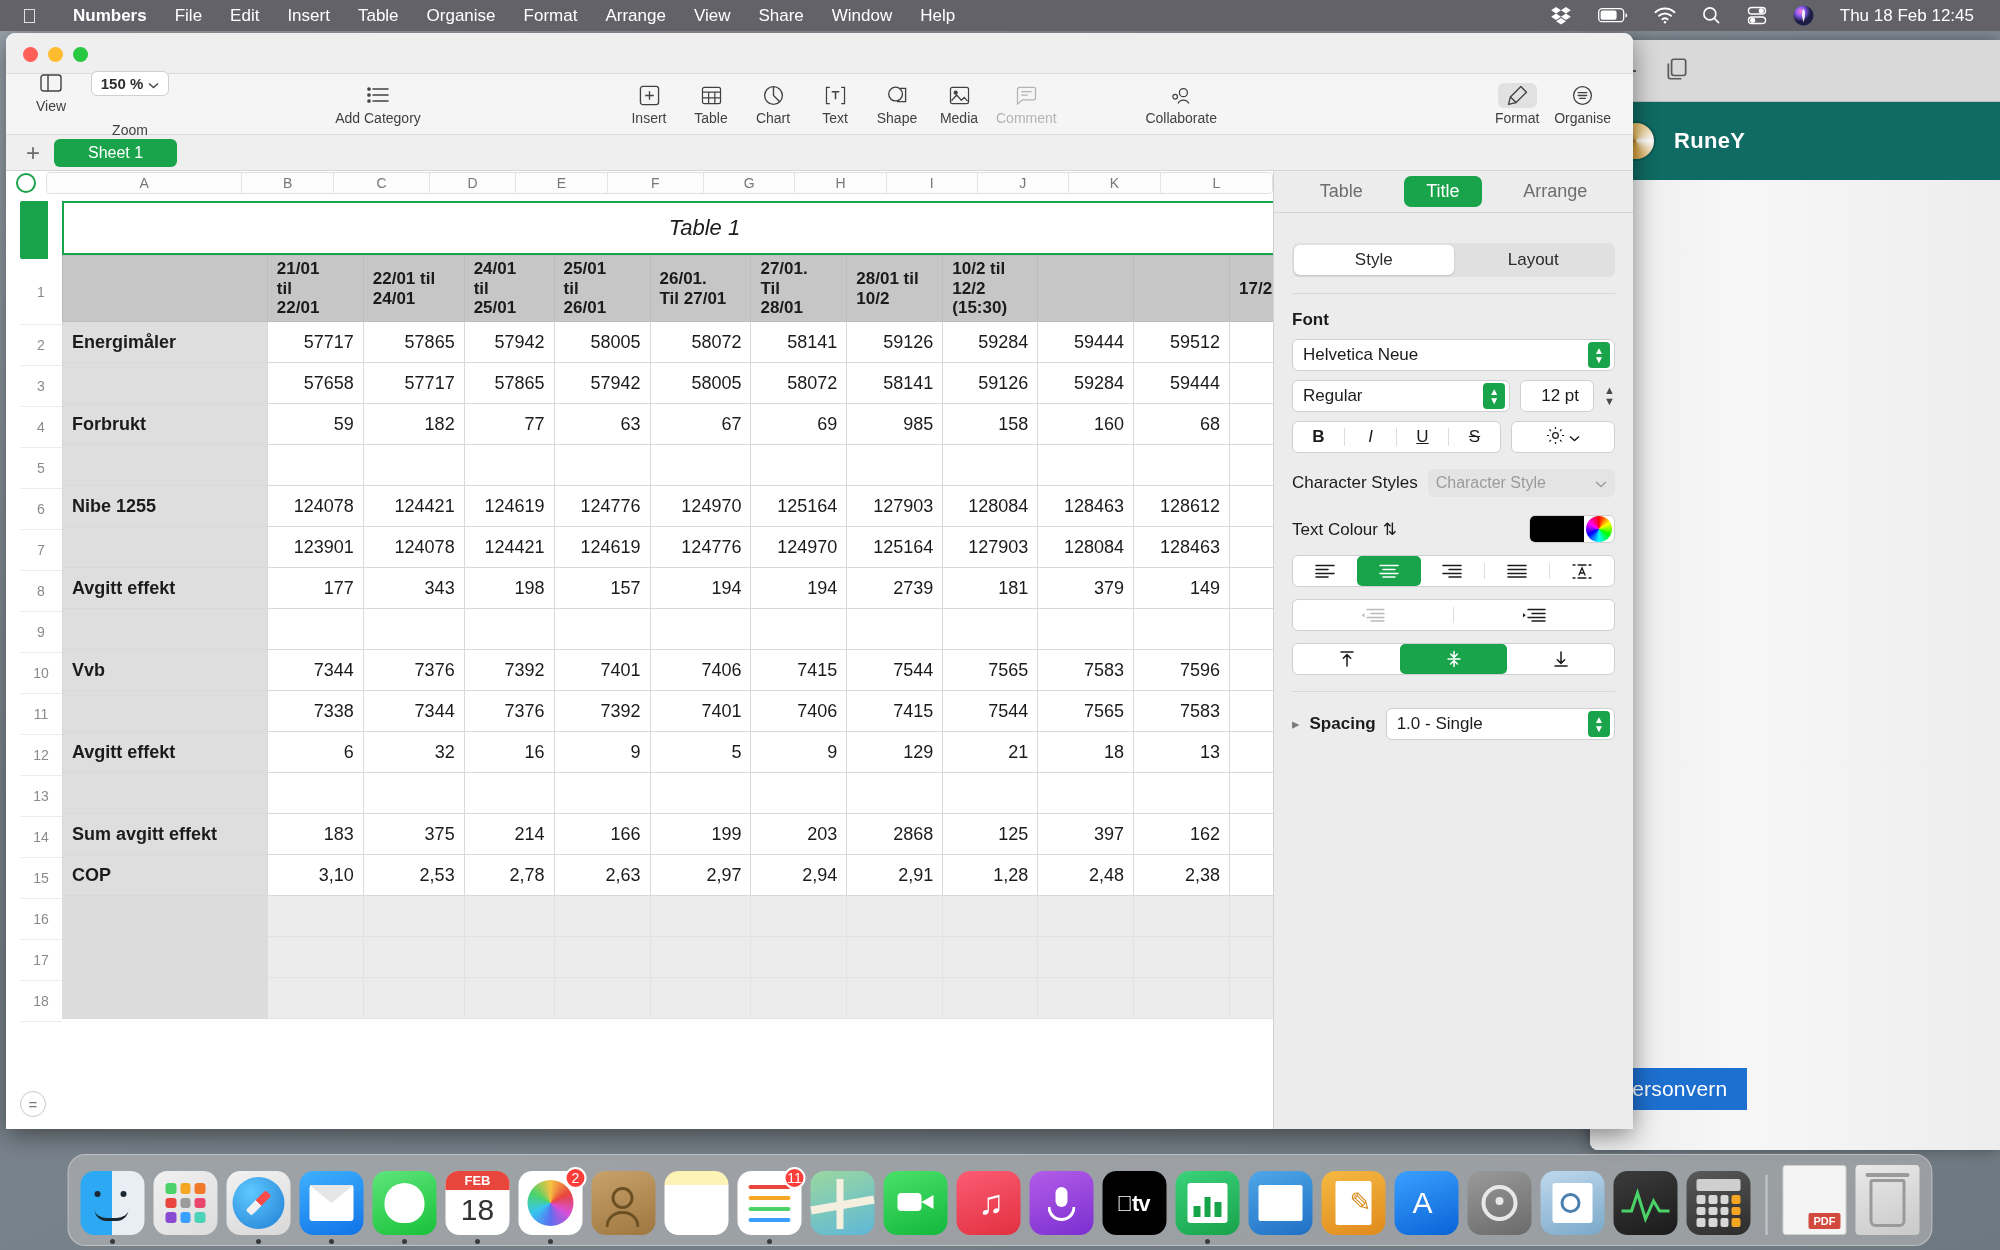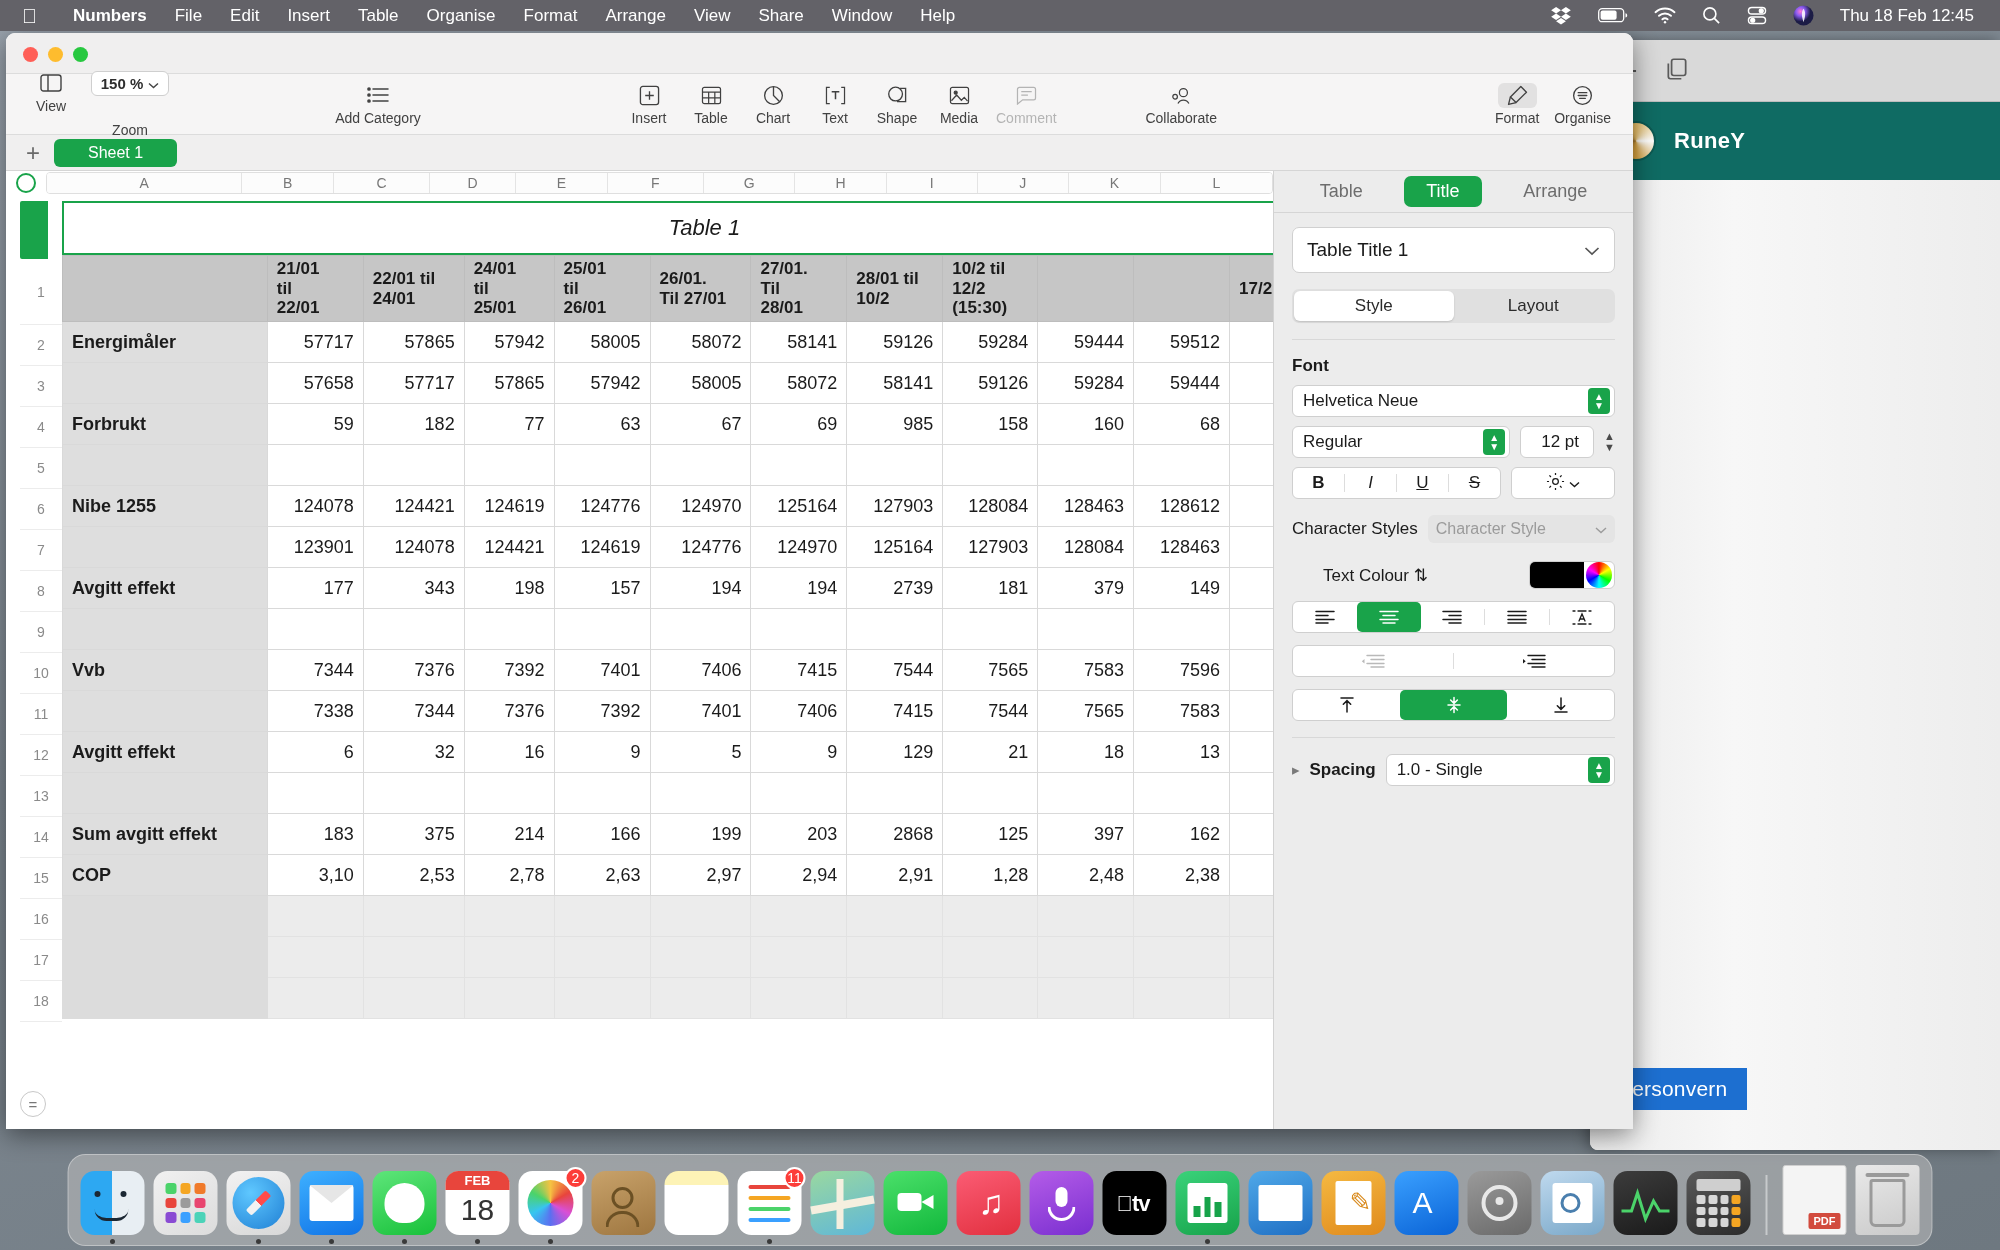--- a/index.html
+++ b/index.html
@@ -225,21 +225,21 @@
   }
   .btnrow > div { flex:1; text-align:center; font-size:17px; color:#1b1b1b; }
   .btnrow > .divi { flex:none; width:1px; height:18px; background:#ddd; }
   .charrow { display:flex; align-items:center; gap:10px; margin-top:16px; }
   .charrow .lbl { font-size:17px; color:#1b1b1b; white-space:nowrap; }
   .charfield {
     flex:1; background:#e4e4e4; border-radius:6px; height:28px;
     display:flex; align-items:center; justify-content:space-between;
     padding:0 8px; font-size:16px; color:#9b9b9b;
   }
-  .colourrow { display:flex; align-items:center; justify-content:space-between; margin-top:18px;margin-left:31px; }
+  .colourrow { display:flex; align-items:center; justify-content:space-between; margin-top:18px; }
   .colourrow .lbl { font-size:17px; color:#1b1b1b; }
   .swatchwrap {
     display:flex; align-items:center; background:#fff; border:1px solid #cfcfcf;
     border-radius:6px; overflow:hidden; height:28px;
   }
   .swatch { width:54px; height:100%; background:#000; }
   .wheel {
     width:26px;height:26px;border-radius:50%;
     background:conic-gradient(#ff0000,#ffff00,#00ff00,#00ffff,#0000ff,#ff00ff,#ff0000);
     margin:0 2px;
@@ -852,28 +852,20 @@
     </div>
 
     <div id="sidebar">
       <div id="sbtabs">
         <span class="sbtab">Table</span>
         <span class="sbtab active">Title</span>
         <span class="sbtab">Arrange</span>
       </div>
 
       <div id="sbbody">
-        <div class="titlesel">
-          <span>Table Title 1</span>
-          <span>
-            <svg width="16" height="10" viewBox="0 0 16 10" fill="none" stroke="#555" stroke-width="1.7">
-                <path d="M1.5 2 8 8 14.5 2"></path>
-              </svg>
-          </span>
-        </div>
 
         <div class="seg">
           <div class="on">Style</div>
           <div>Layout</div>
         </div>
 
         <div class="sep"></div>
 
         <div class="sectlbl">Font</div>
 

